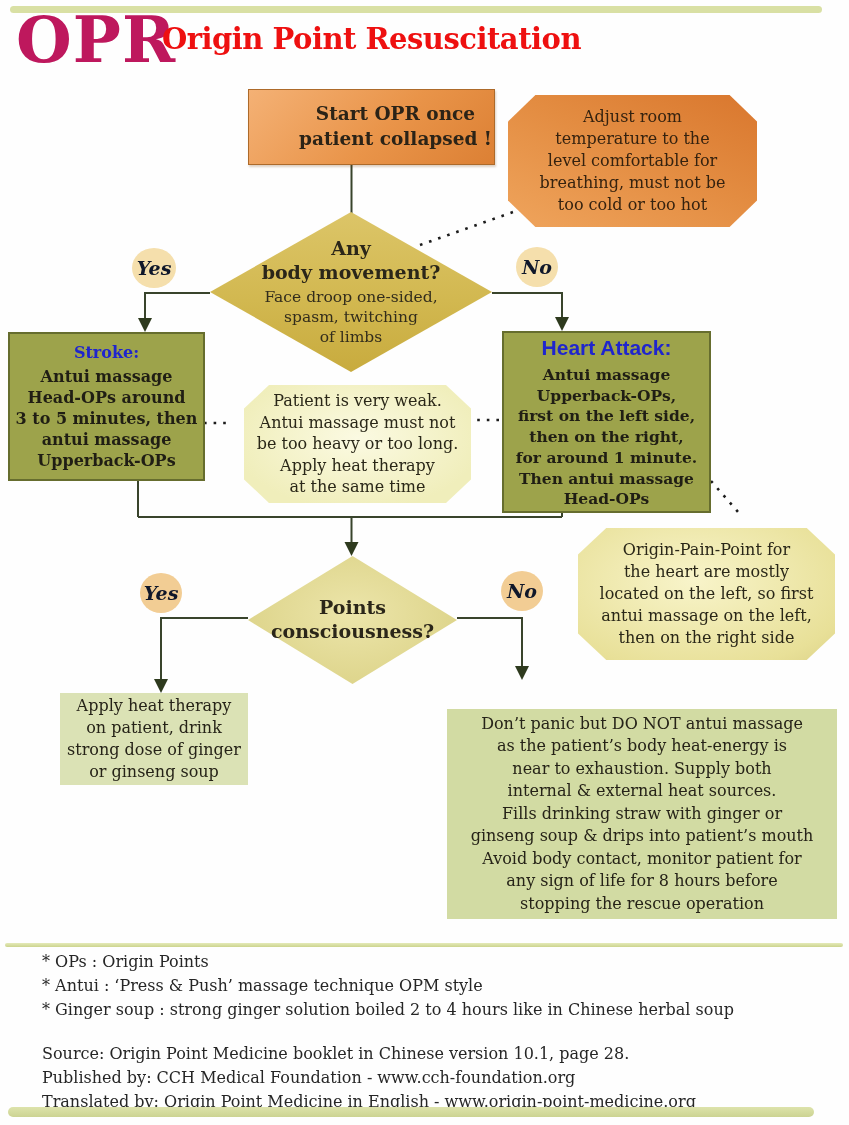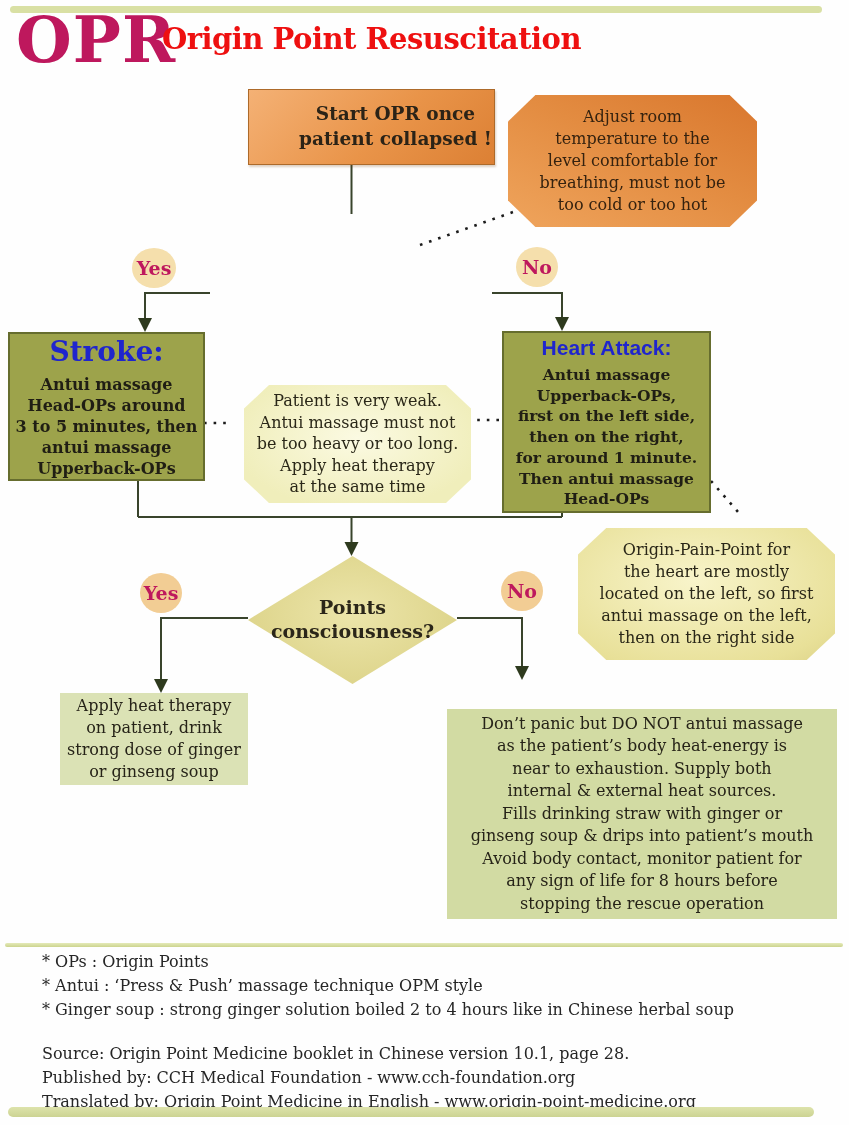--- a/index.html
+++ b/index.html
@@ -36,21 +36,21 @@
     border:1px solid #ad6a2a;box-shadow:1px 2px 2px rgba(120,70,20,.25);
     font-size:18.5px;font-weight:bold;line-height:1.35;color:#2b2317;padding-left:48px;
   }
   .box-olive{
     background:#9da34b;border:2px solid #666d2e;
     font-size:16px;font-weight:bold;line-height:1.32;color:#201e14;
   }
   .box-stroke{left:8px;top:332px;width:193px;height:145px;}
   .box-heart{left:502px;top:331px;width:205px;height:178px;font-size:15.5px;line-height:1.34;}
   .node-title{font-weight:bold;color:#1f25cd;}
-  .title-serif{font-size:28px;margin-bottom:3px;}
+  .title-serif{font-size:16px;margin-bottom:3px;}
   .title-sans{font-family:"Liberation Sans",sans-serif;font-size:21px;margin-bottom:3px;}
   .box-green{
     font-size:16px;line-height:1.38;color:#262318;
   }
   .box-apply{left:60px;top:693px;width:188px;height:92px;background:#dbe2b5;}
   .box-panic{left:447px;top:709px;width:390px;height:210px;background:#d2dba3;line-height:1.41;}
 
   
   .diamond .shape{clip-path:polygon(50% 0,100% 50%,50% 100%,0 50%);}
   .diamond-move{left:210px;top:212px;width:282px;height:160px;}
@@ -65,21 +65,21 @@
   .oct-room{left:508px;top:95px;width:249px;height:132px;font-size:16px;line-height:1.38;color:#35220f;}
   .oct-room .shape{background:linear-gradient(205deg,#d9772e 0%,#e38c41 45%,#efa45c 100%);}
   .oct-weak{left:244px;top:385px;width:227px;height:118px;font-size:16px;line-height:1.34;color:#2a2718;}
   .oct-weak .shape{background:radial-gradient(ellipse at 50% 45%,#fbfae2 0%,#f0eebb 78%);}
   .oct-origin{left:578px;top:528px;width:257px;height:132px;font-size:16px;line-height:1.37;color:#2a2718;}
   .oct-origin .shape{background:radial-gradient(ellipse at 45% 40%,#f8f4ca 0%,#e8e098 80%,#ded48a 100%);}
 
   
   .badge{
     position:absolute;border-radius:50%;display:flex;align-items:center;justify-content:center;
-    font-size:19px;font-weight:bold;color:#be185d;
+    font-size:19px;font-weight:bold;color:#0f172a;font-style:italic;
   }
   .badge-r1{background:#f5dfac;}
   .badge-r2{background:#f2cd94;}
   .yes1{left:132px;top:248px;width:44px;height:40px;}
   .no1{left:516px;top:247px;width:42px;height:40px;}
   .yes2{left:140px;top:573px;width:42px;height:40px;}
   .no2{left:501px;top:571px;width:42px;height:40px;}
 
   .connectors{position:absolute;left:0;top:0;z-index:0;}
   .node,.badge{z-index:2;}
@@ -128,20 +128,30 @@
 
   <div class="node octagon oct-room">
     <div class="shape"></div>
     <div class="content">Adjust room
 temperature to the
 level comfortable for
 breathing, must not be
 too cold or too hot</div>
   </div>
 
+  <div class="node diamond diamond-move">
+    <div class="shape"></div>
+    <div class="content">
+      <div class="d-title">Any
+body movement?</div>
+      <div class="d-sub">Face droop one-sided,
+spasm, twitching
+of limbs</div>
+    </div>
+  </div>
 
   <div class="badge badge-r1 yes1">Yes</div>
   <div class="badge badge-r1 no1">No</div>
 
   <div class="node box-olive box-stroke">
     <div class="content">
       <div class="node-title title-serif">Stroke:</div>
       <div>Antui massage
 Head-OPs around
 3 to 5 minutes, then

